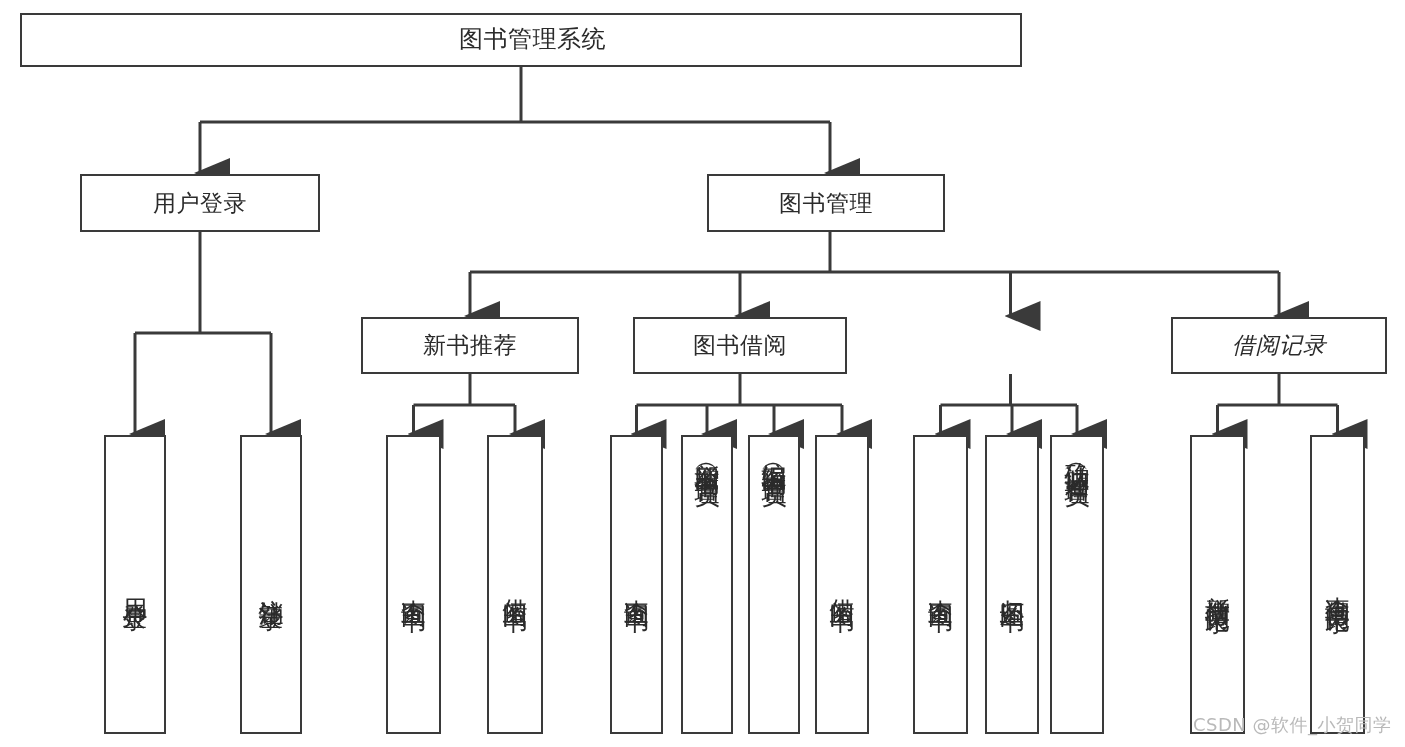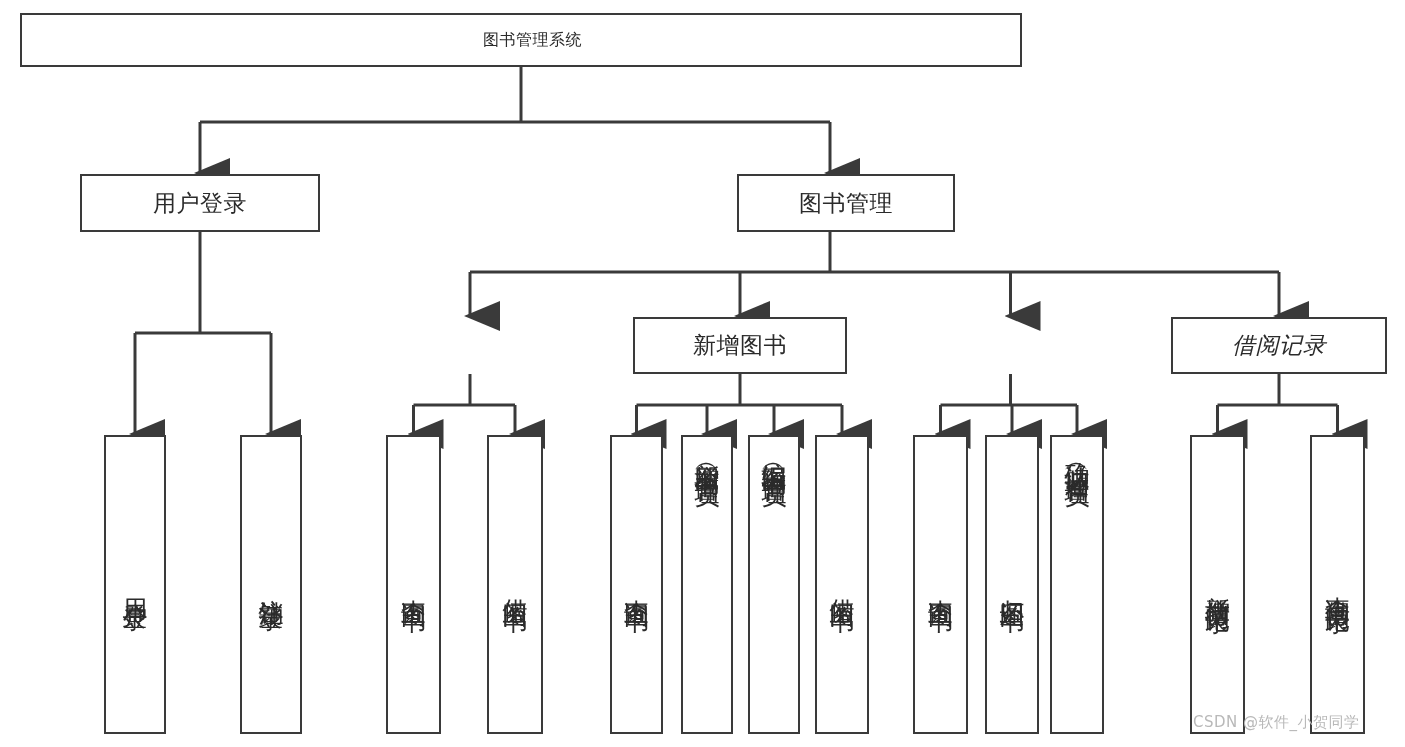--- a/index.html
+++ b/index.html
@@ -43,21 +43,21 @@
     line-height: 1.08;
     letter-spacing: 0.5px;
     color: #2b2b2b;
     white-space: nowrap;
   }
   
   .node.horiz .node-label {
     font-size: 23px;
   }
   .node.root .node-label {
-    font-size: 16px;
+    font-size: 24px;
     margin-left: 23px;
   }
   
   .node.vert {
     align-items: flex-start;
     justify-content: center;
     padding-top: 0;
   }
   .node.vert .node-label {
     writing-mode: vertical-rl;
@@ -66,21 +66,21 @@
     line-height: 1.0;
     letter-spacing: 3px;
     white-space: nowrap;
   }
   .node.vert.centered {
     align-items: center;
   }
   .watermark {
     position: absolute;
     color: #b9b9b9;
-    font-size: 15px;
+    font-size: 18px;
     white-space: nowrap;
     z-index: 3;
     letter-spacing: 0.5px;
   }
 </style>
 </head>
 <body>
 
 <div id="diagram-canvas">
 
@@ -127,26 +127,29 @@
       </g>
   </svg>
 
   <div class="node root horiz" id="node-root" style="left: 20px; top: 13px; width: 1002px; height: 54px;">
     <span class="node-label">图书管理系统</span>
   </div>
 
   <div class="node horiz" id="node-l1-0" style="left: 80px; top: 174px; width: 240px; height: 58px;">
     <span class="node-label">用户登录</span>
   </div>
-  <div class="node horiz" id="node-l1-1" style="left: 737px; top: 174px; width: 218px; height: 58px;">
+  <div class="node horiz" id="node-l1-1" style="left: 707px; top: 174px; width: 238px; height: 58px;">
     <span class="node-label">图书管理</span>
   </div>
 
+  <div class="node horiz" id="node-l2-0" style="left: 361px; top: 317px; width: 218px; height: 57px;">
+    <span class="node-label">新书推荐</span>
+  </div>
   <div class="node horiz" id="node-l2-1" style="left: 633px; top: 317px; width: 214px; height: 57px;">
-    <span class="node-label">新增图书</span>
+    <span class="node-label">图书借阅</span>
   </div>
   <div class="node horiz" id="node-l2-3" style="left: 1171px; top: 317px; width: 216px; height: 57px; font-style: italic;">
     <span class="node-label">借阅记录</span>
   </div>
 
   <div class="node vert centered" id="node-l3-0" style="left: 104px; top: 435px; width: 62px; height: 299px;">
     <span class="node-label">用户登录</span>
   </div>
   <div class="node vert centered" id="node-l3-1" style="left: 240px; top: 435px; width: 62px; height: 299px;">
     <span class="node-label">注销登录</span>

